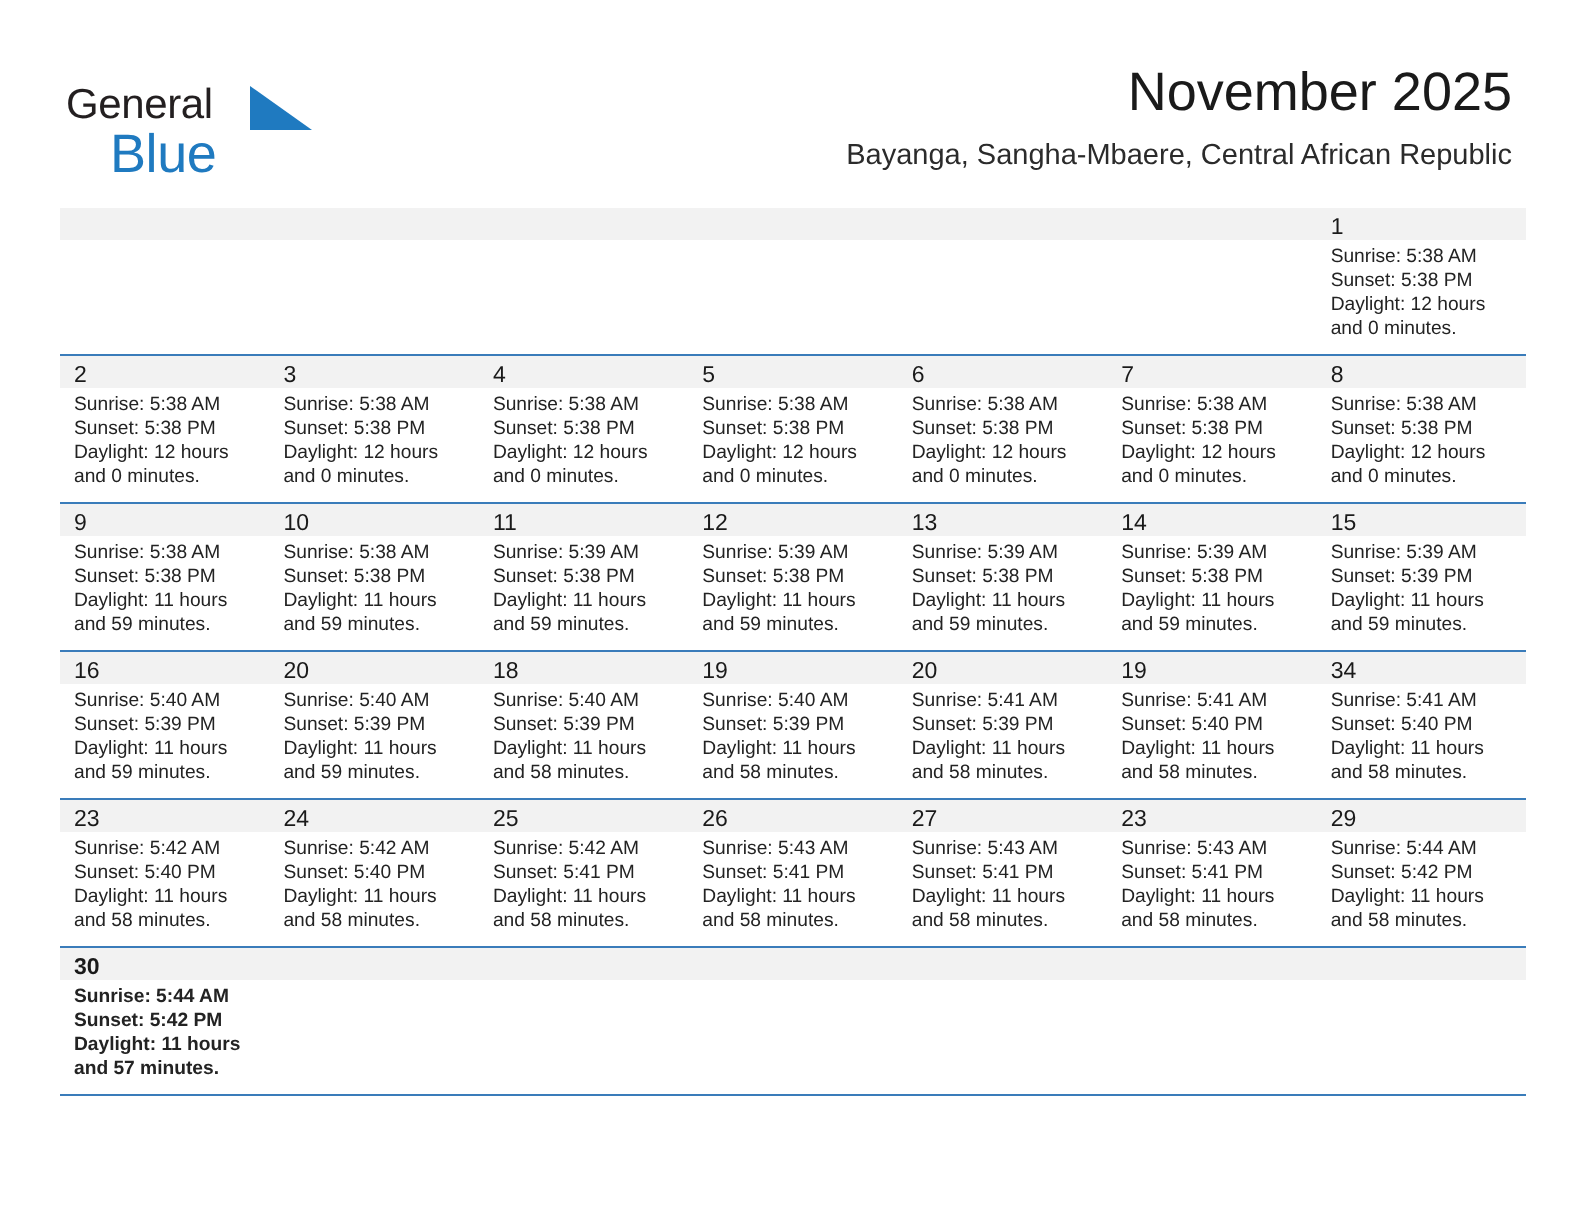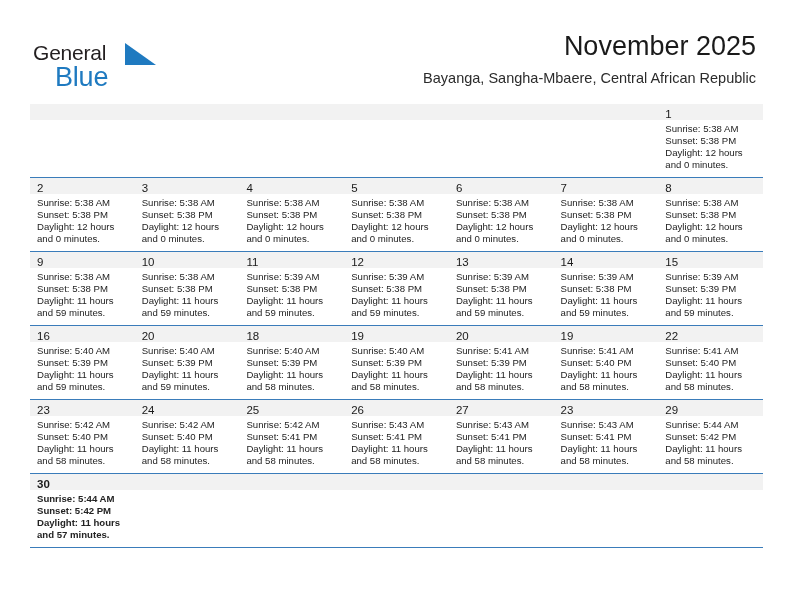--- a/index.html
+++ b/index.html
@@ -430,21 +430,21 @@
       <div class="day-cell">
         <div class="day-num-band"><span class="day-num">19</span></div>
         <div class="day-body">
           <div class="day-line">Sunrise: 5:41 AM</div>
           <div class="day-line">Sunset: 5:40 PM</div>
           <div class="day-line">Daylight: 11 hours</div>
           <div class="day-line">and 58 minutes.</div>
         </div>
       </div>
       <div class="day-cell">
-        <div class="day-num-band"><span class="day-num">22</span></div>
+        <div class="day-num-band"><span class="day-num">34</span></div>
         <div class="day-body">
           <div class="day-line">Sunrise: 5:41 AM</div>
           <div class="day-line">Sunset: 5:40 PM</div>
           <div class="day-line">Daylight: 11 hours</div>
           <div class="day-line">and 58 minutes.</div>
         </div>
       </div>
     </div>
 
     <div class="week-row">

